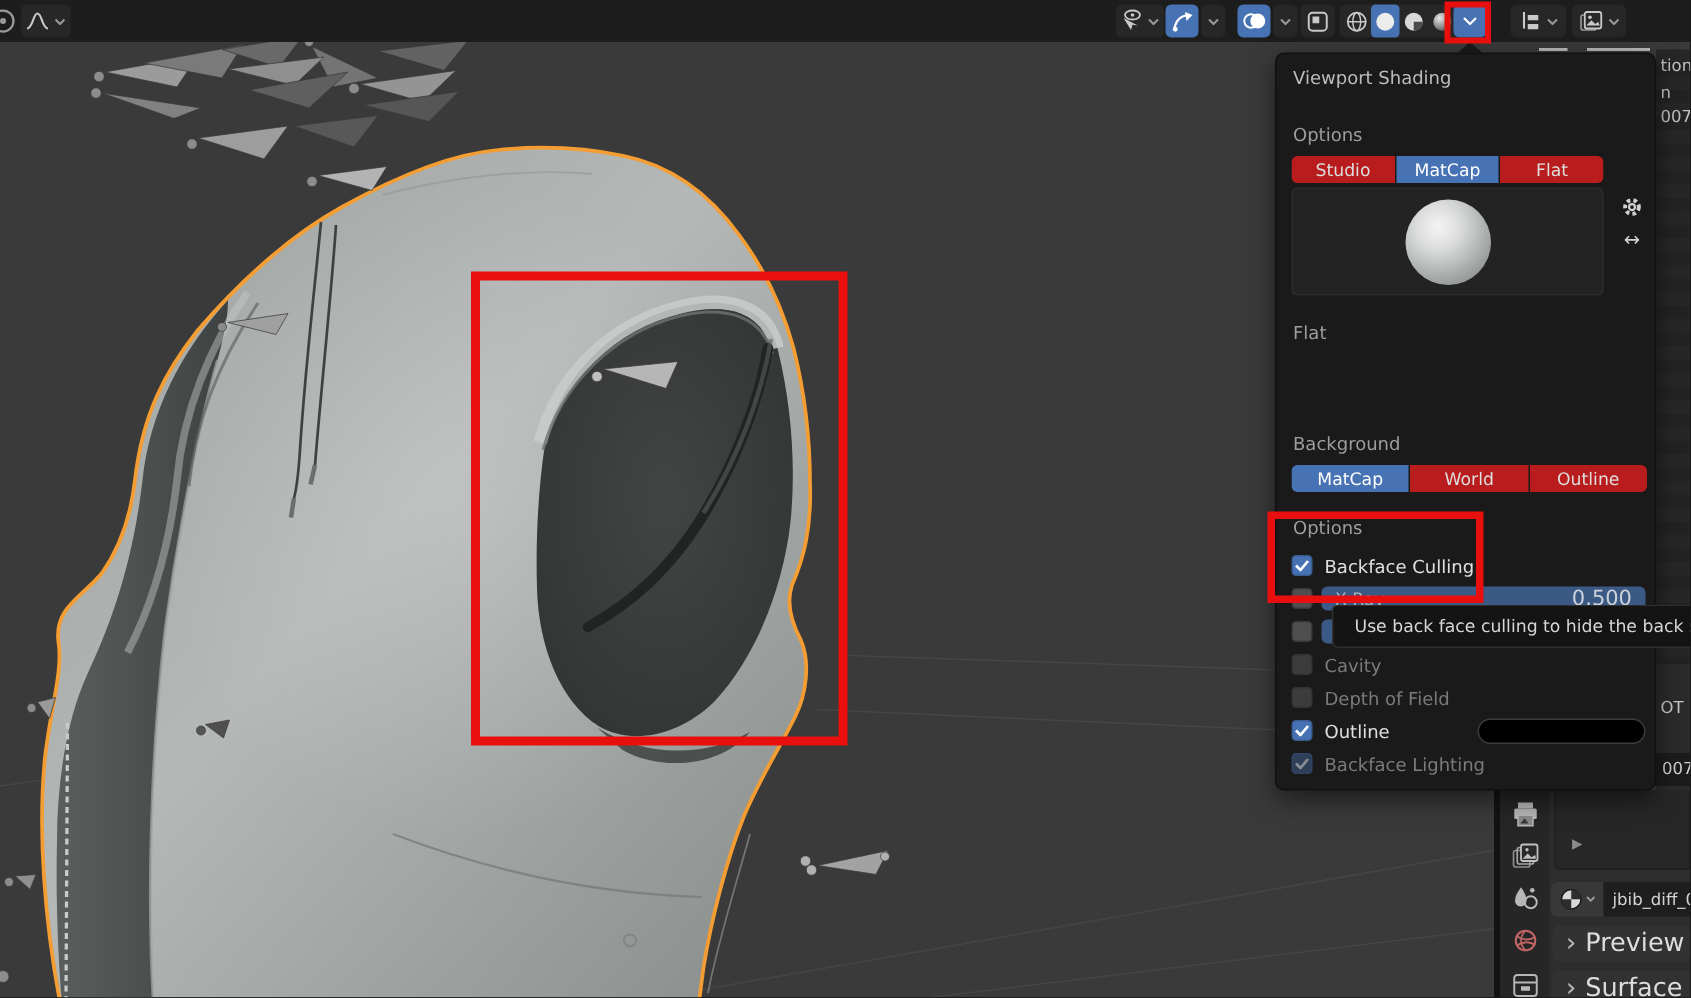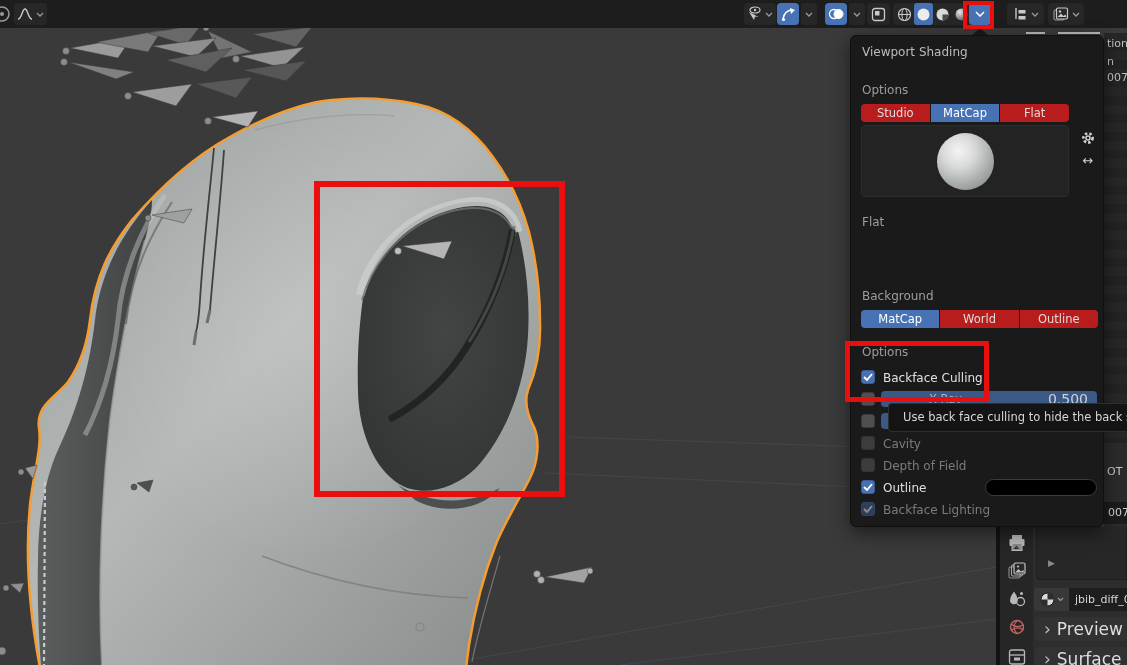--- a/index.html
+++ b/index.html
@@ -40,21 +40,21 @@
   .side-ico { position:absolute; left:228px; width:18px; height:18px; display:flex; align-items:center; justify-content:center; color:#d2d2d2; }
   .cb { position:absolute; width:14px; height:14px; border-radius:3px; background:#4f4f4f; border:1px solid #3a3a3a;
         display:flex; align-items:center; justify-content:center; }
   .cb.on { background:#4772b3; border-color:#3a5c91; }
   .cb.on.dim { background:#3a5379; opacity:.65; }
   .cb.dim-off { background:#454545; opacity:.8; }
   .opt-label { position:absolute; left:32px; color:#e0e0e0; font-size:12px; line-height:16px; }
   .opt-label.dim { color:#7b7b7b; }
   .slider { position:absolute; left:30px; width:216px; height:16px; background:#3b5985; border-radius:4px;
             display:flex; align-items:center; justify-content:space-between; padding:0 9px; overflow:hidden; }
-  .slider .sl-name { color:#aeb4bd; font-size:11.5px;margin-left:39px; }
+  .slider .sl-name { color:#aeb4bd; font-size:11.5px; }
   .slider .sl-val { color:#ccd1d9; font-size:14px; }
   .slider-frag { position:absolute; left:30px; width:9px; height:16px; background:#3b5985; border-radius:4px 0 0 4px; }
   .swatch { position:absolute; left:134px; width:112px; height:17px; background:#000; border:1px solid #3c3c3c; border-radius:9px; }
 
   
   .tooltip { position:absolute; left:888px; top:403px; width:239px; height:29px; background:#141414;
              border:1px solid #2f2f2f; border-radius:4px 0 0 4px; border-right:none; z-index:7;
              line-height:27px; padding-left:14px; color:#d6d6d6; font-size:11.5px; white-space:nowrap; overflow:hidden; }
 
   

